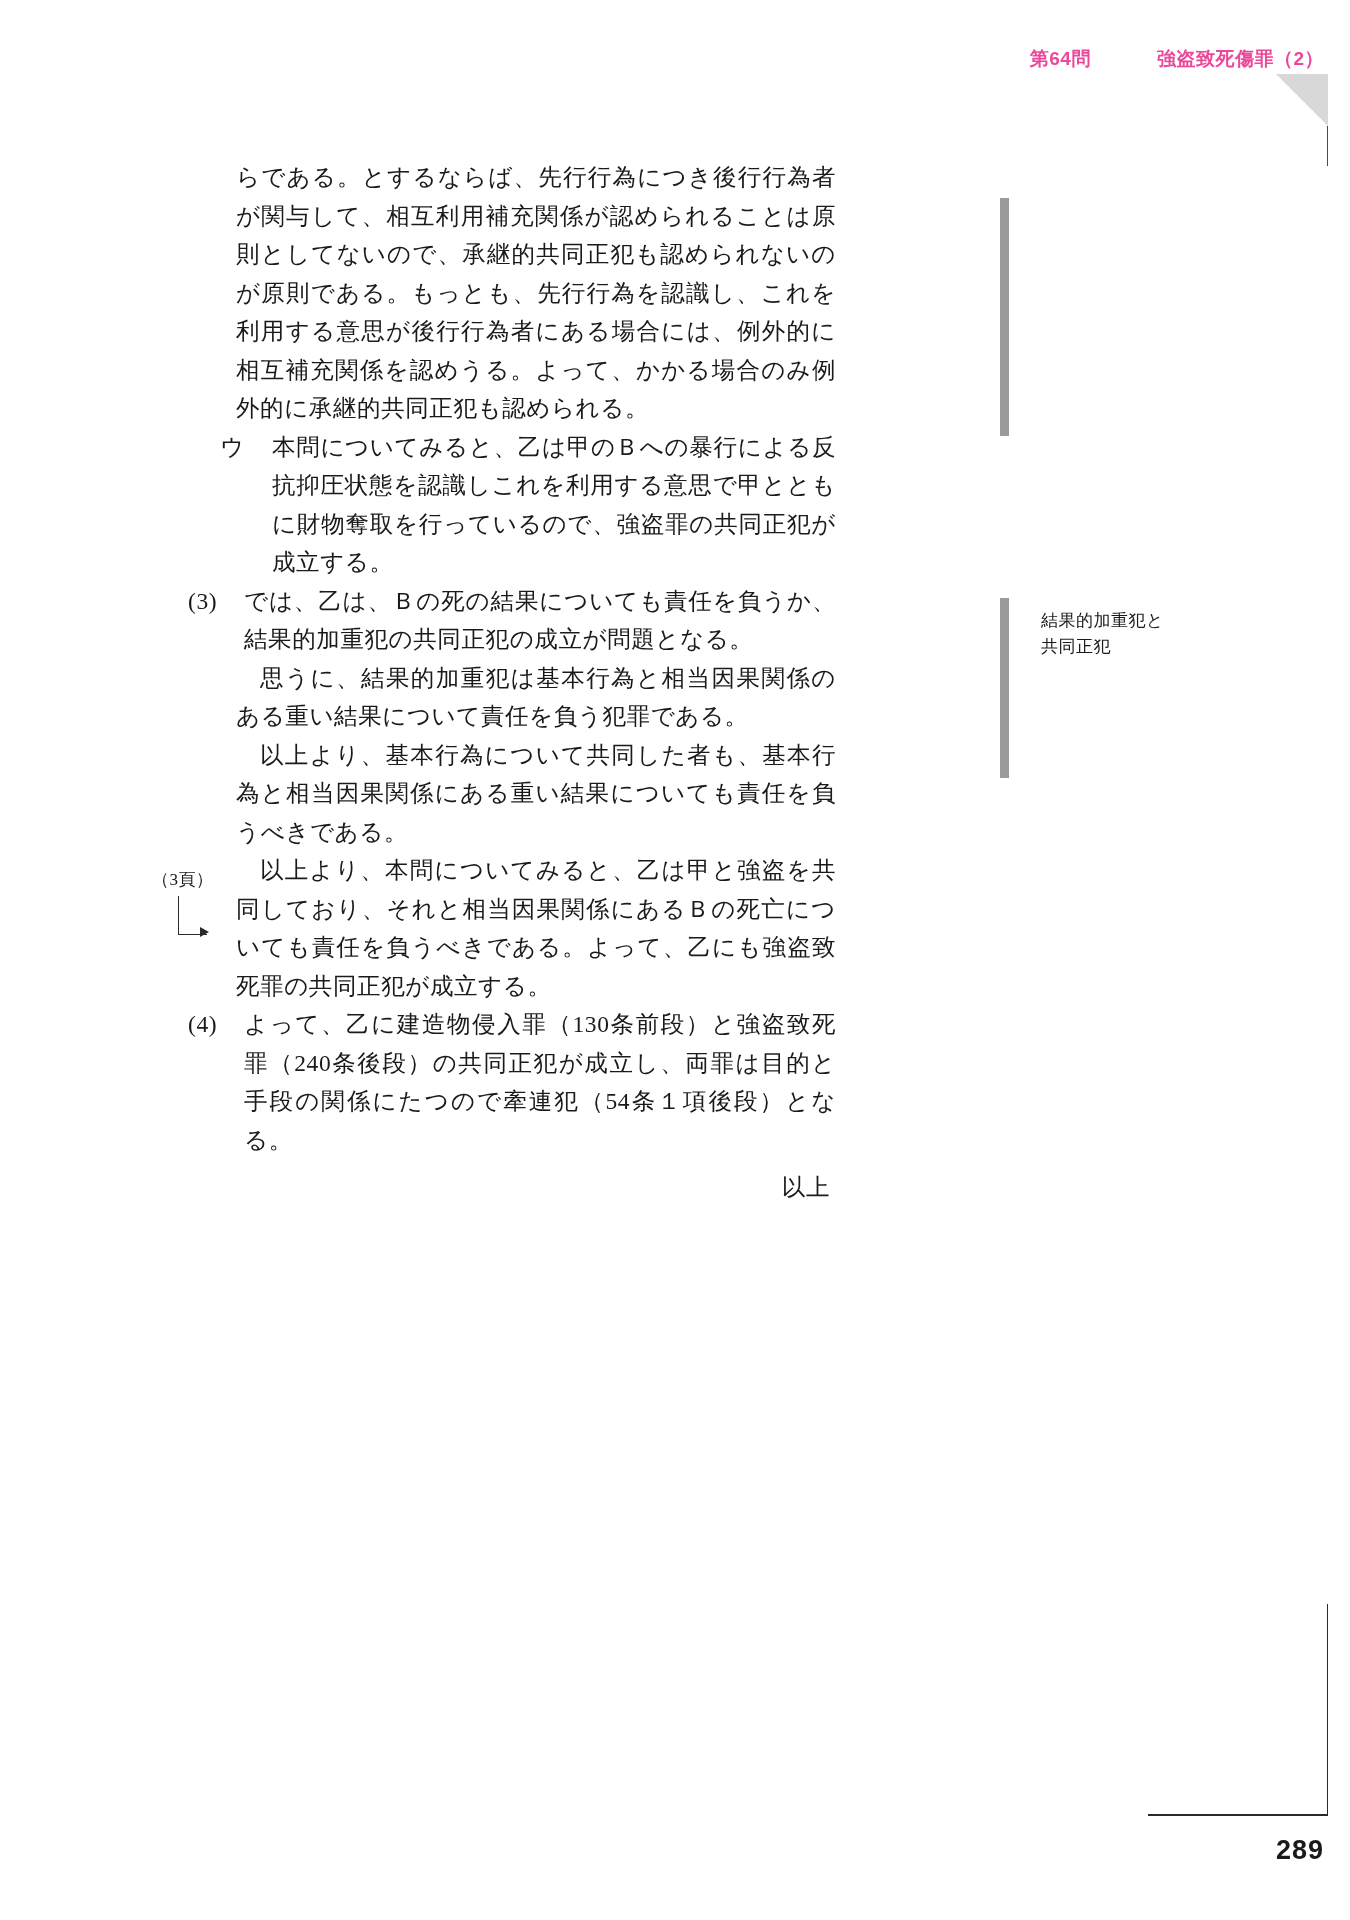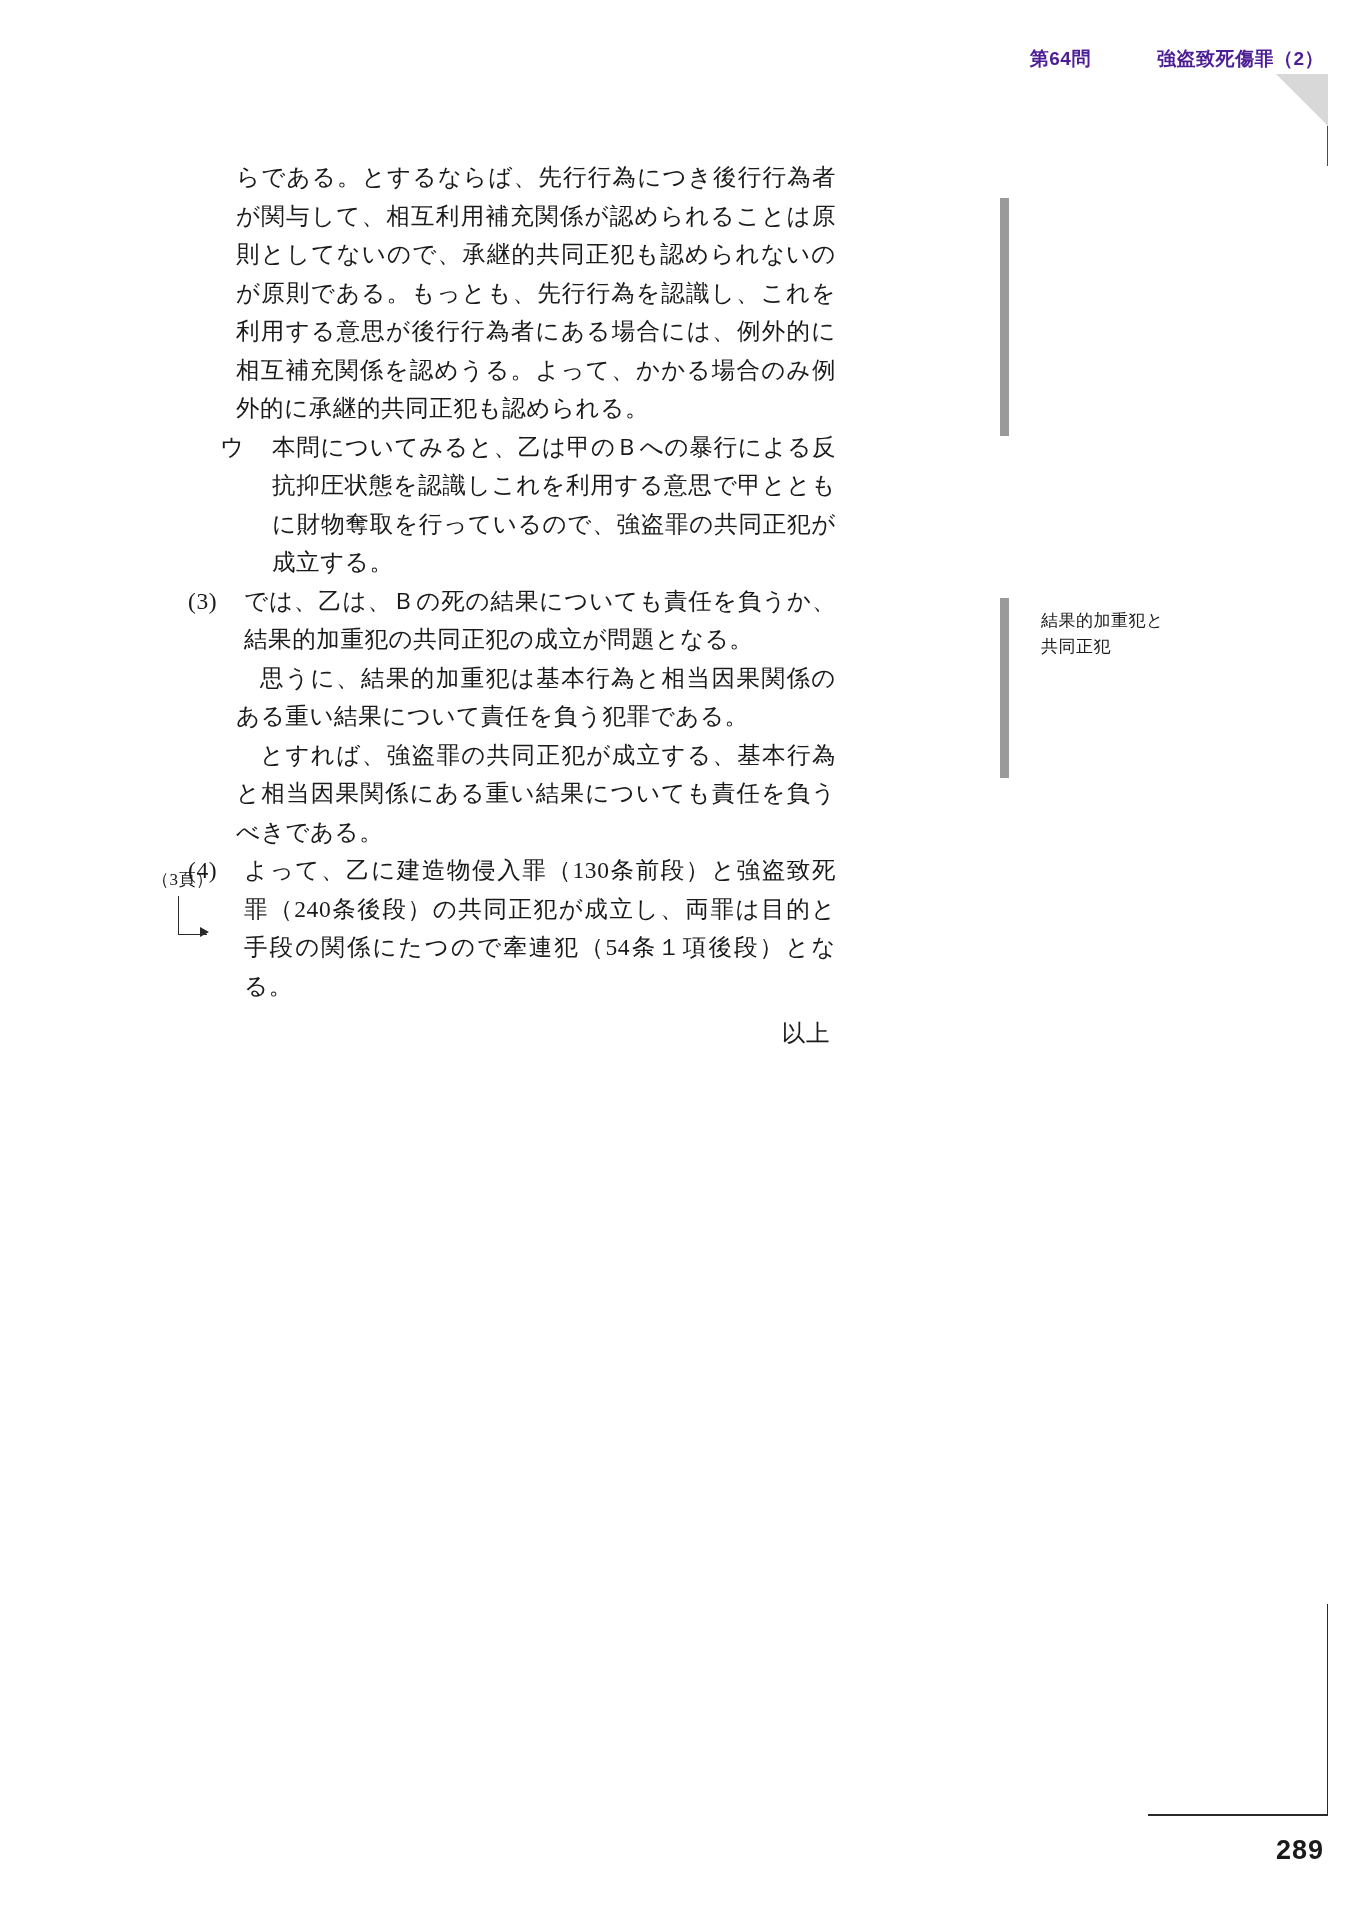--- a/index.html
+++ b/index.html
@@ -21,21 +21,21 @@
     position: absolute;
     top: 46px;
     right: 26px;
     display: flex;
     align-items: baseline;
     gap: 32px;
     font-family: "Liberation Sans", sans-serif;
     font-weight: bold;
     font-size: 19px;
     letter-spacing: 0.5px;
-    color: #4c1d95;
+    color: #ec4899;
   }
   .header-sep { width: 2px; }
 
   
   .corner-fold {
     position: absolute;
     top: 74px;
     right: 22px;
     width: 52px;
     height: 52px;
@@ -204,21 +204,22 @@
     <span class="marker marker-kana">ウ</span>
     <span class="content">本問についてみると、乙は甲のＢへの暴行による反抗抑圧状態を認識しこれを利用する意思で甲とともに財物奪取を行っているので、強盗罪の共同正犯が成立する。</span>
   </div>
 
   <div class="row">
     <span class="marker marker-num">(3)</span>
     <span class="content">では、乙は、Ｂの死の結果についても責任を負うか、結果的加重犯の共同正犯の成立が問題となる。</span>
   </div>
 
   <p class="para indent-1">思うに、結果的加重犯は基本行為と相当因果関係のある重い結果について責任を負う犯罪である。</p>
-  <p class="para indent-1">とすれば、強盗罪の共同正犯が成立する、基本行為と相当因果関係にある重い結果についても責任を負うべきである。</p>
+  <p class="para indent-1">以上より、基本行為について共同した者も、基本行為と相当因果関係にある重い結果についても責任を負うべきである。</p>
+  <p class="para indent-1">以上より、本問についてみると、乙は甲と強盗を共同しており、それと相当因果関係にあるＢの死亡についても責任を負うべきである。よって、乙にも強盗致死罪の共同正犯が成立する。</p>
 
   <div class="row">
     <span class="marker marker-num">(4)</span>
     <span class="content">よって、乙に建造物侵入罪（130条前段）と強盗致死罪（240条後段）の共同正犯が成立し、両罪は目的と手段の関係にたつので牽連犯（54条１項後段）となる。</span>
   </div>
 
   <div class="closing">以上</div>
 </div>
 
 <div class="footer-vrule"></div>

